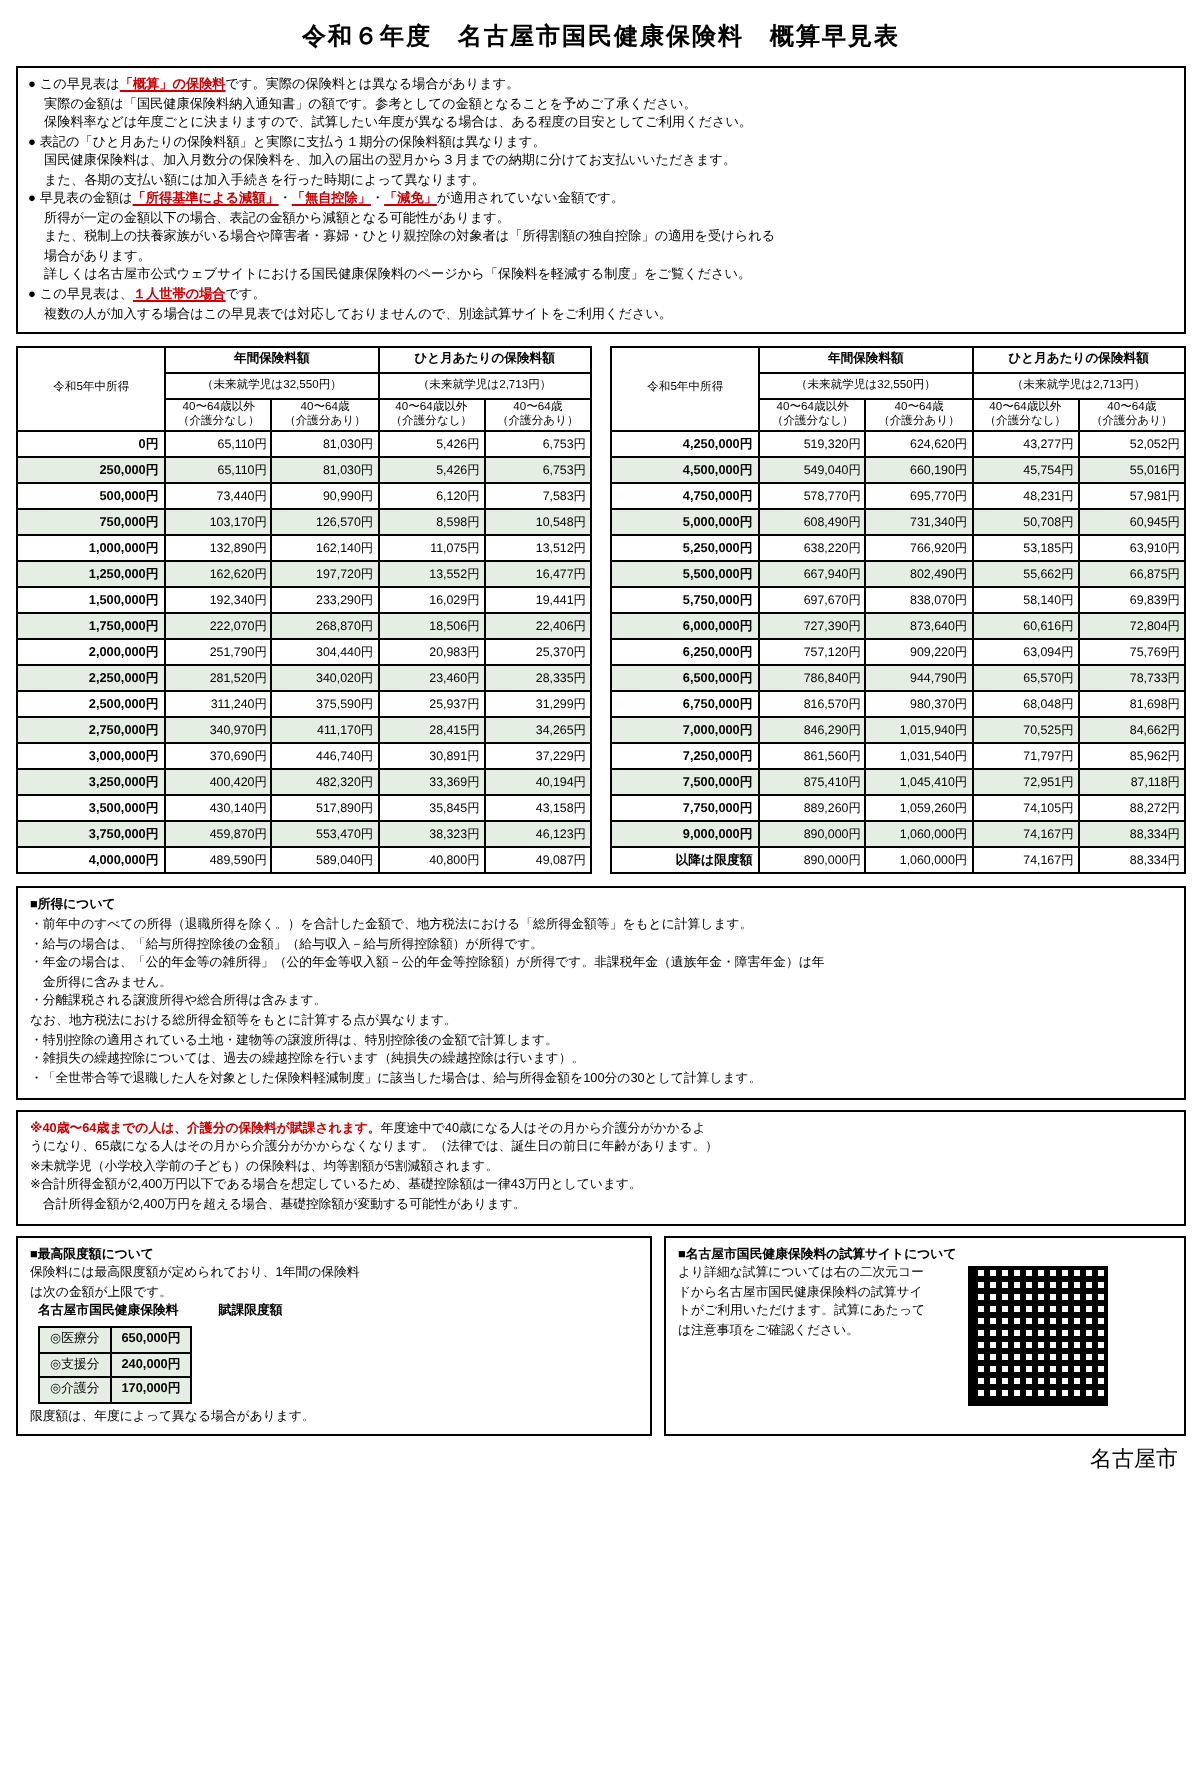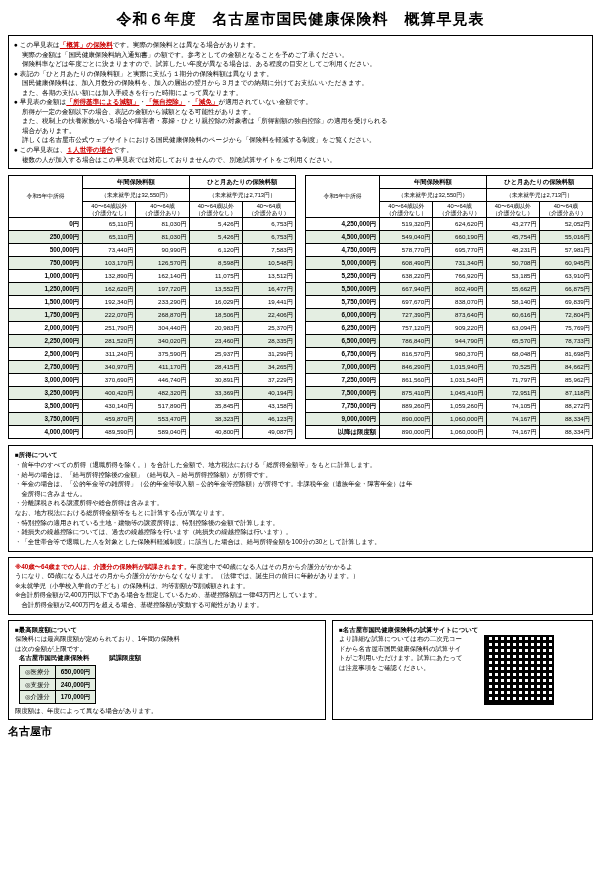--- a/index.html
+++ b/index.html
@@ -12,21 +12,21 @@
     -webkit-font-smoothing:none;
   }
   .page{
     position:relative;
     width:601px;height:892px;
     box-sizing:border-box;
     padding:6px 8px 0 8px;
   }
   .title{
     text-align:center;
-    font-size:15px;
+    font-size:12px;
     font-weight:bold;
     letter-spacing:1px;
     margin:4px 0 6px 0;
   }
   .notes{
     border:1px solid #000;
     padding:4px 5px 4px 5px;
     line-height:1.45;
     font-size:6.6px;
   }
@@ -136,23 +136,23 @@
     background:
       repeating-linear-gradient(0deg,#000 0 3px,#fff 3px 6px),
       repeating-linear-gradient(90deg,#000 0 3px,#fff 3px 6px);
     background-blend-mode:multiply;
     border:2px solid #000;
     flex:0 0 auto;
     align-self:center;
   }
   .qr-wrap{display:flex;flex-direction:column;align-items:center;justify-content:center;}
   .city{
-    text-align:left;
+    text-align:right;
     font-size:11px;
-    font-weight:bold;
+    font-weight:normal;
     margin-top:4px;
     padding-right:4px;
   }
 </style>
 </head>
 <body>
 
 <div class="page">
 
   <div class="title">令和６年度　名古屋市国民健康保険料　概算早見表</div>

